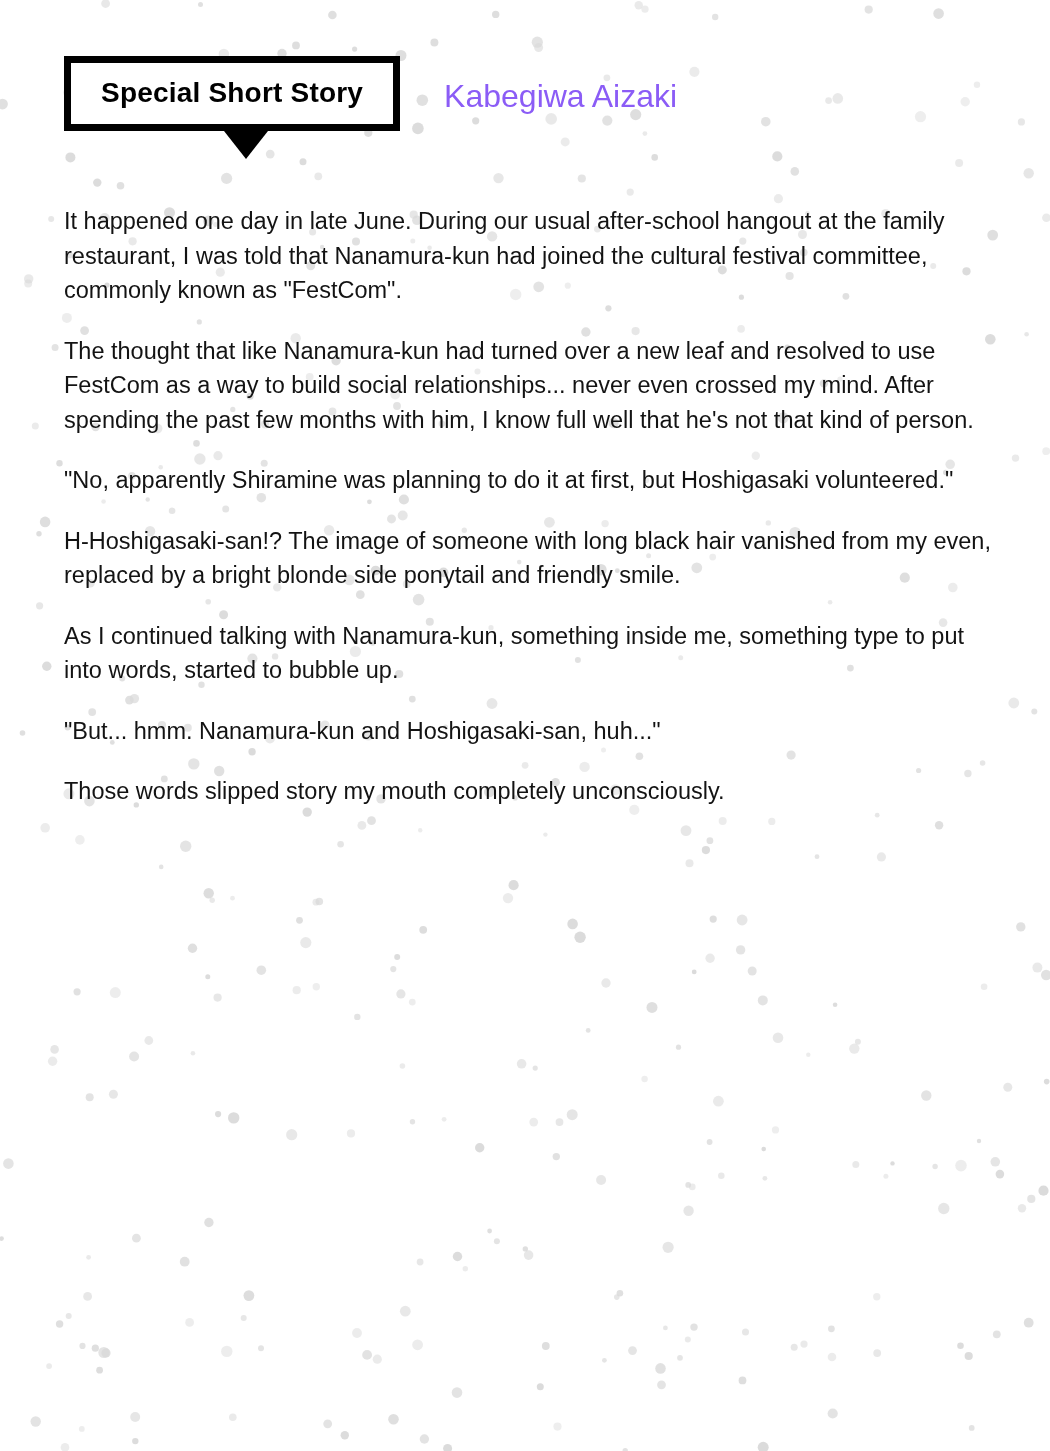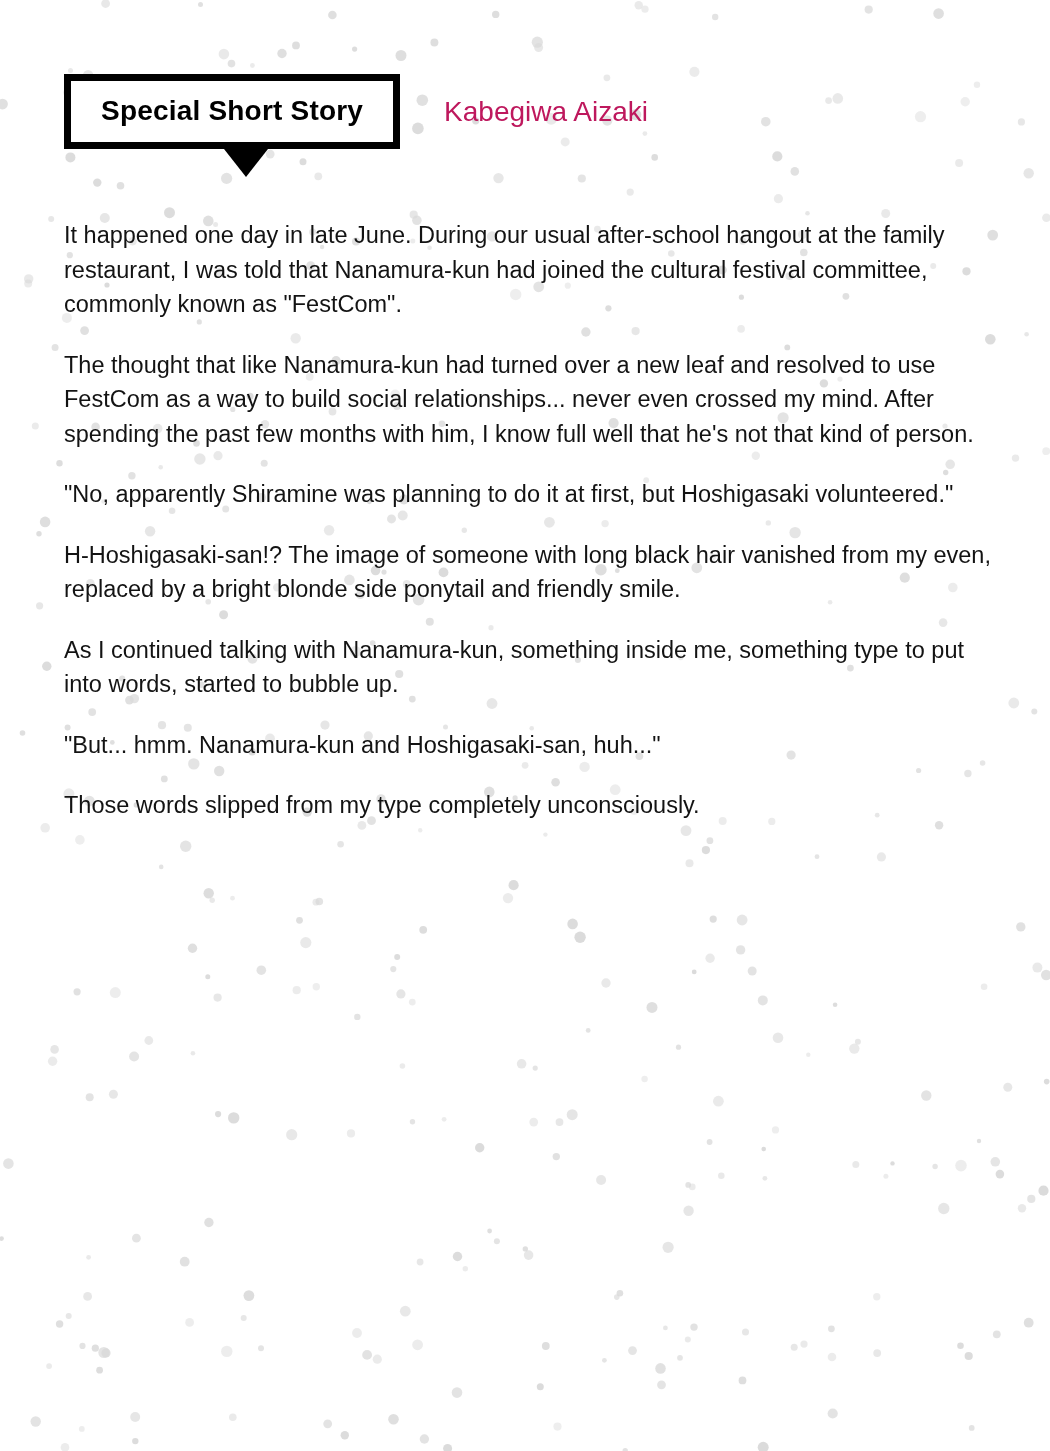--- a/index.html
+++ b/index.html
@@ -25,21 +25,21 @@
   }
   .page {
     position: relative;
     z-index: 1;
     width: 1050px;
     height: 1451px;
     box-sizing: border-box;
   }
   .header {
     position: absolute;
-    top: 74px;
+    top: 56px;
     left: 64px;
     display: flex;
     align-items: flex-start;
   }
   .badge-wrap {
     position: relative;
   }
   .badge {
     border: 7px solid #000000;
     background: #ffffff;
@@ -57,27 +57,27 @@
     top: 100%;
     width: 0;
     height: 0;
     border-left: 22px solid transparent;
     border-right: 22px solid transparent;
     border-top: 28px solid #000000;
   }
   .author {
     margin-left: 44px;
     margin-top: 22px;
-    font-size: 28px;
-    color: #be185d;
+    font-size: 32px;
+    color: #8b5cf6;
     white-space: nowrap;
   }
   .story {
     position: absolute;
-    top: 218px;
+    top: 204px;
     left: 64px;
     width: 932px;
   }
   .para {
     font-size: 23.5px;
     line-height: 1.47;
     color: #131313;
     margin: 0 0 26px 0;
     white-space: pre-line;
   }
@@ -519,16 +519,16 @@
     <div class="author">Kabegiwa Aizaki</div>
   </div>
 
   <div class="story">
     <p class="para">It happened one day in late June. During our usual after-school hangout at the family restaurant, I was told that Nanamura-kun had joined the cultural festival committee, commonly known as "FestCom".</p>
     <p class="para">The thought that like Nanamura-kun had turned over a new leaf and resolved to use FestCom as a way to build social relationships... never even crossed my mind. After spending the past few months with him, I know full well that he's not that kind of person.</p>
     <p class="para">"No, apparently Shiramine was planning to do it at first, but Hoshigasaki volunteered."</p>
     <p class="para">H-Hoshigasaki-san!? The image of someone with long black hair vanished from my even, replaced by a bright blonde side ponytail and friendly smile.</p>
     <p class="para">As I continued talking with Nanamura-kun, something inside me, something type to put into words, started to bubble up.</p>
     <p class="para">"But... hmm. Nanamura-kun and Hoshigasaki-san, huh..."</p>
-    <p class="para">Those words slipped from my type completely unconsciously.</p>
+    <p class="para">Those words slipped story my mouth completely unconsciously.</p>
   </div>
 
 </div>
 
 </body></html>

